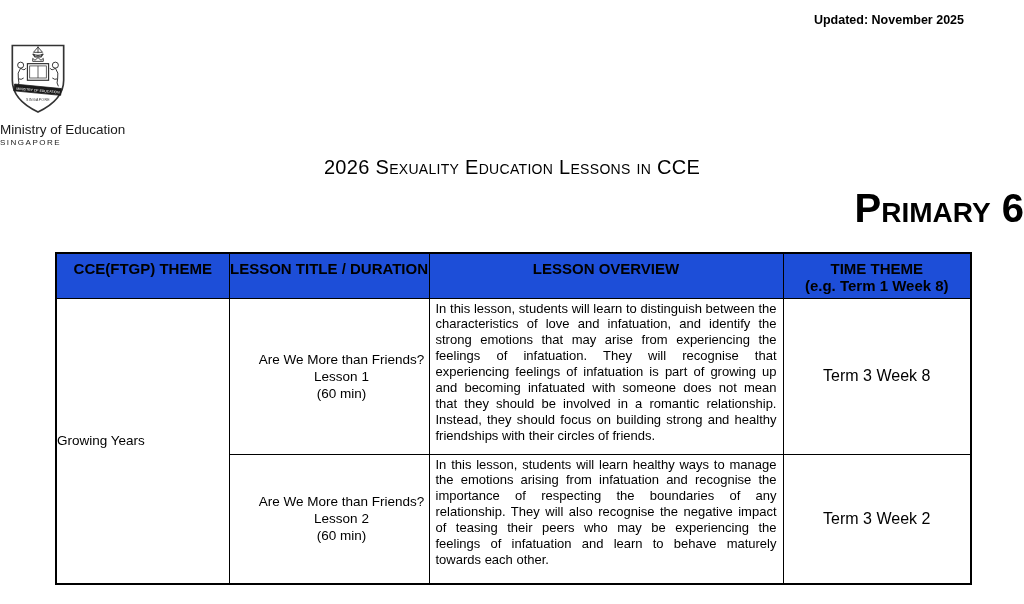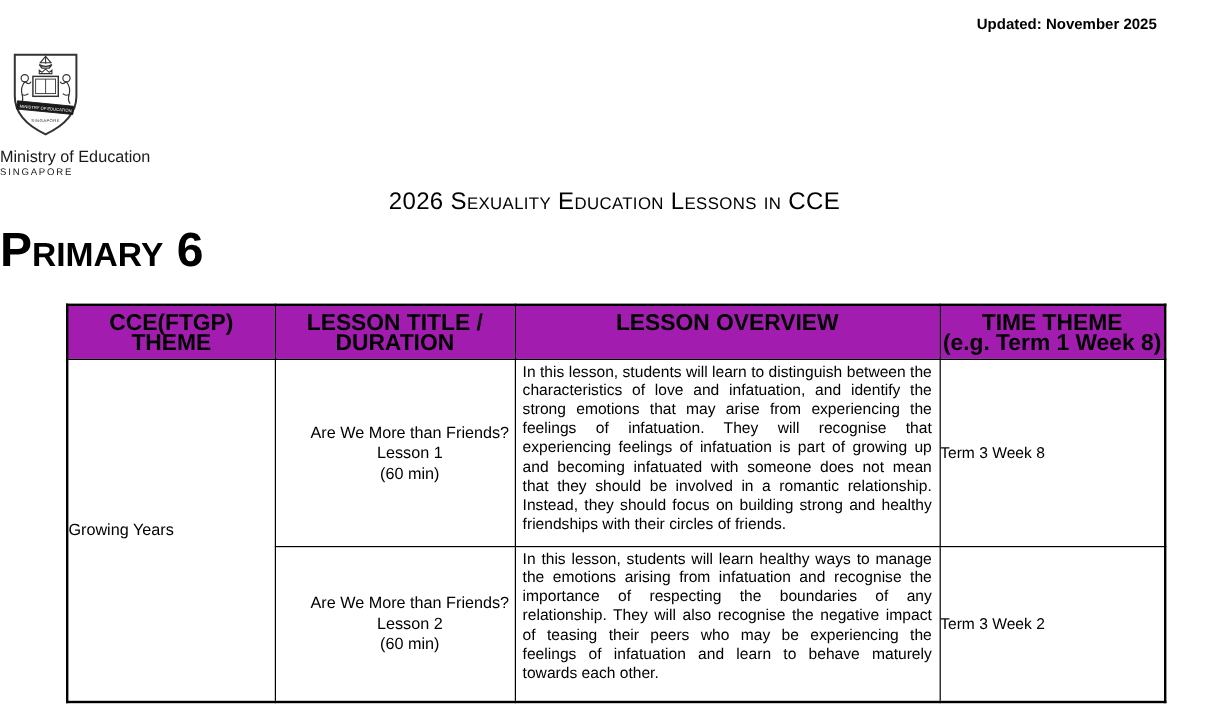--- a/index.html
+++ b/index.html
@@ -38,42 +38,43 @@
   .doc-subtitle {
     margin-top: 9px;
     text-align: center;
     font-size: 20px;
     font-weight: normal;
     font-variant: small-caps;
     letter-spacing: 0.3px;
   }
   .doc-title {
     margin-top: 7px;
-    text-align: left;
+    text-align: right;
     font-size: 40px;
     font-weight: bold;
     font-variant: small-caps;
+    padding-left: 30px;
   }
   table.lessons {
     margin: 21px 0 0 55px;
     width: 915px;
     border-collapse: collapse;
     table-layout: fixed;
     border: 2px solid #000;
   }
   table.lessons th, table.lessons td {
     border: 1px solid #000;
   }
   col.c-theme   { width: 173px; }
   col.c-title   { width: 200px; }
   col.c-overview{ width: 354px; }
   col.c-period  { width: 188px; }
   thead th {
-    background: #a21caf;
-    font-size: 19px;
+    background: #1d4ed8;
+    font-size: 15px;
     font-weight: bold;
     vertical-align: top;
     padding-top: 6px;
     height: 45px;
     border-bottom: 3px solid #7f7f7f;
     line-height: 17px;
   }
   td.theme-cell {
     text-align: left;
     vertical-align: middle;
@@ -87,22 +88,23 @@
     padding-left: 25px;
   }
   td.overview-cell {
     vertical-align: top;
     text-align: justify;
     font-size: 13px;
     line-height: 15.9px;
     padding: 2px 6px 2px 6px;
   }
   td.period-cell {
+    text-align: center;
     vertical-align: middle;
-    font-size: 13px;
+    font-size: 16px;
   }
   tr.row-1 { height: 156px; }
   tr.row-2 { height: 130px; }
 </style>
 </head>
 <body>
 
 <div class="updated-line">Updated: November 2025</div>
 
 <div class="logo-block">

